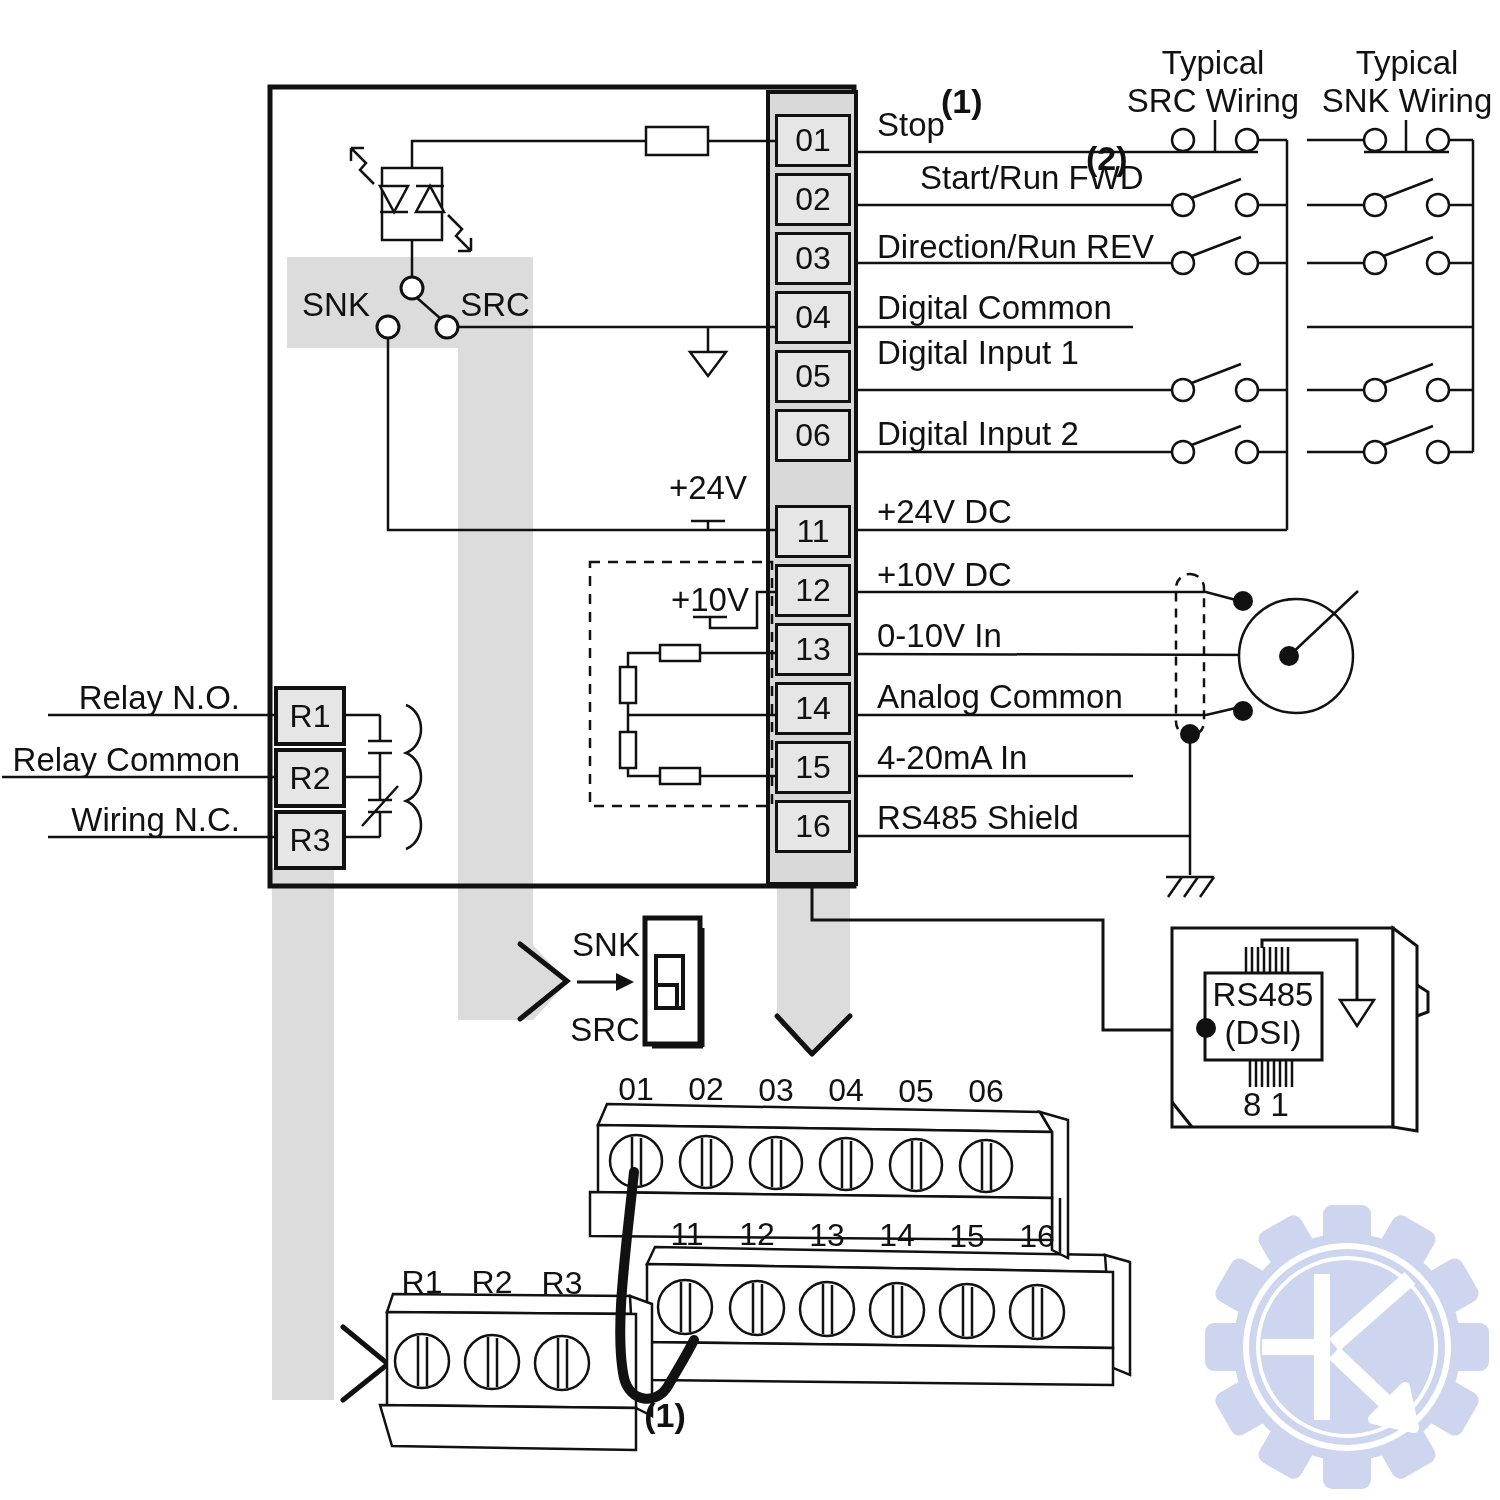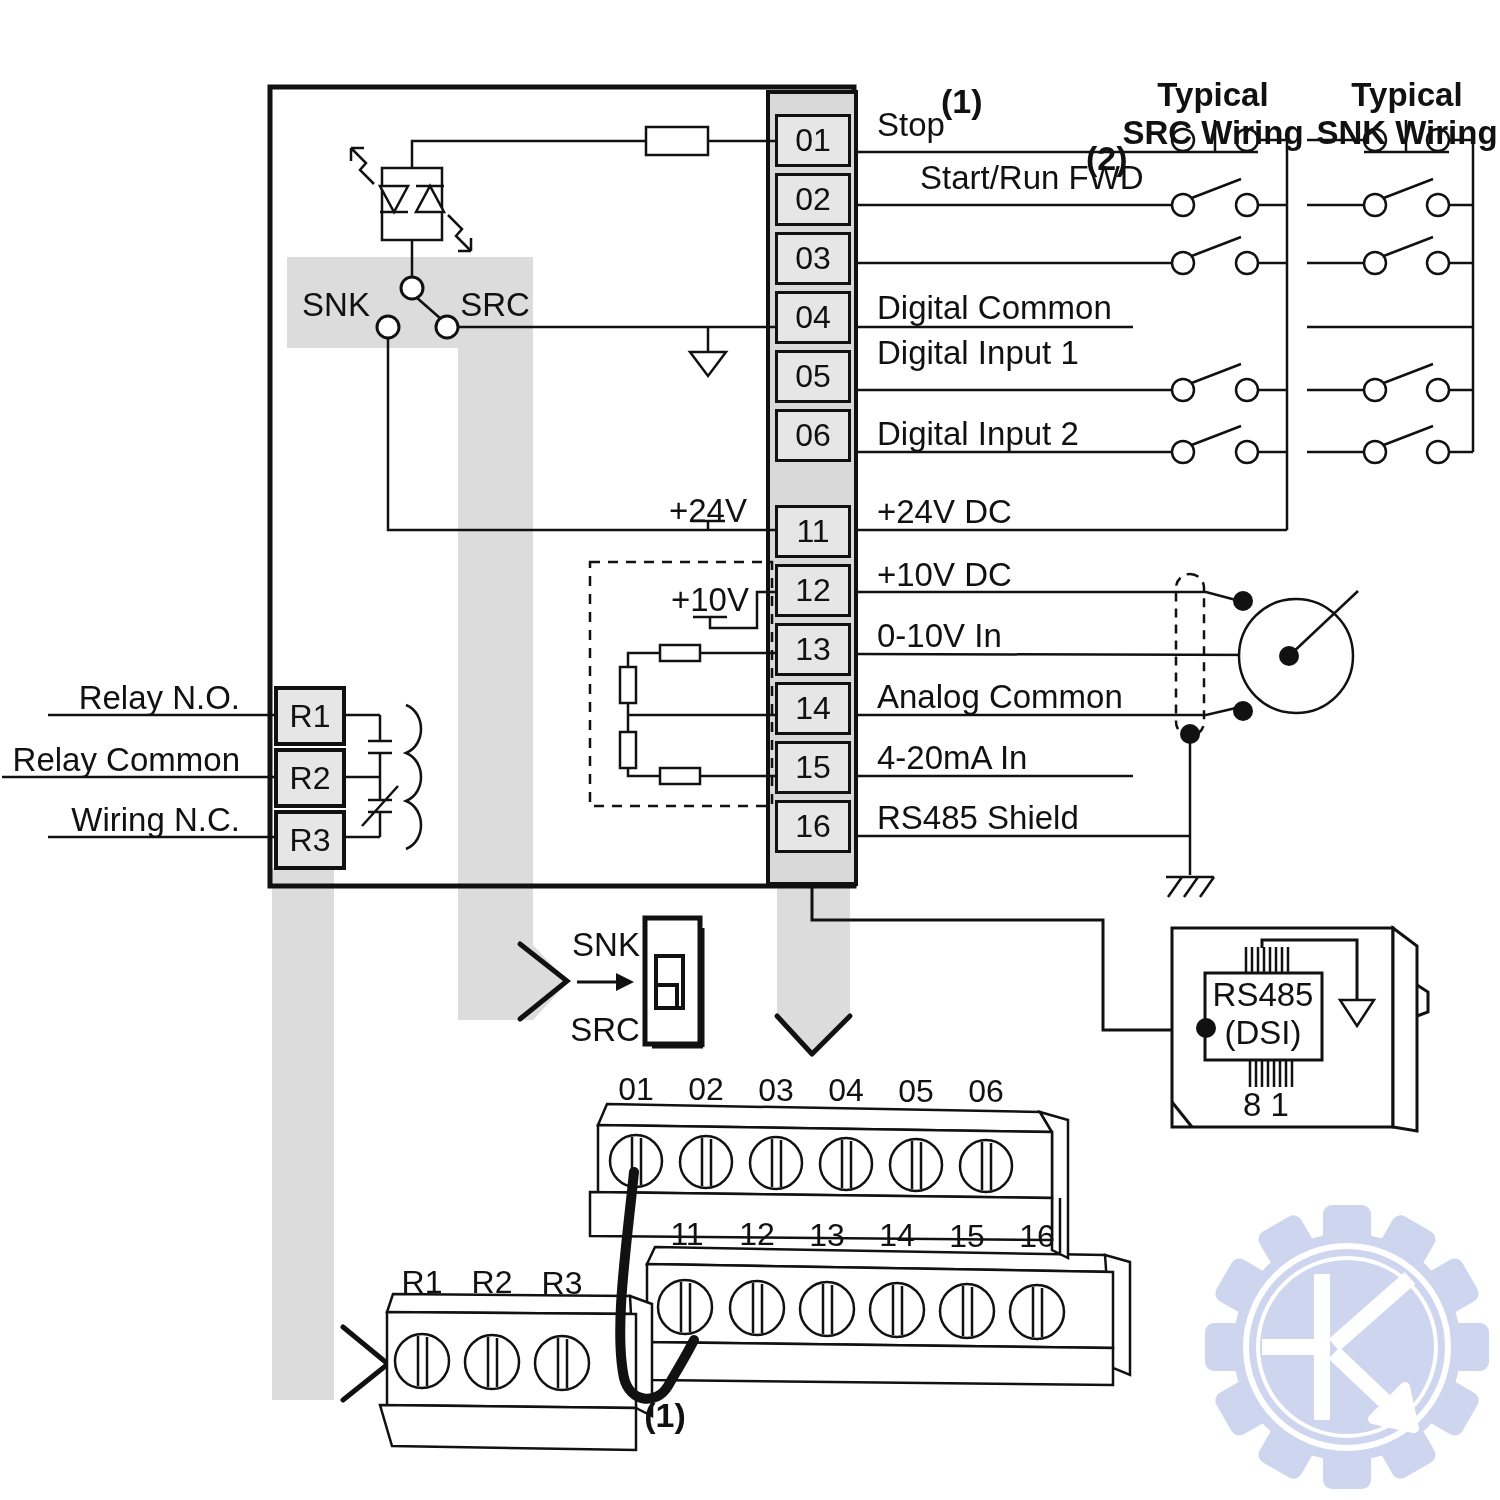--- a/index.html
+++ b/index.html
@@ -1,20 +1,20 @@
 <!DOCTYPE html>
 <html><head>
 <meta charset="utf-8">
 <style>
   html,body{margin:0;padding:0;background:#fff;}
   #canvas{position:relative;width:1500px;height:1500px;background:#fff;overflow:hidden;
           font-family:"Liberation Sans",sans-serif;color:#111;}
   #art{position:absolute;left:0;top:0;z-index:1;}
   .txt{position:absolute;z-index:3;font-size:33px;line-height:1.05;white-space:nowrap;}
-  .b{font-weight:bold;margin-top:32px;}
+  .b{font-weight:normal;}
   .ctr{transform:translateX(-50%);}
   .rt{text-align:center;}
   .cell{position:absolute;z-index:2;left:775px;width:70px;height:47px;background:#e6e6e6;
         border:3px solid #111;display:flex;align-items:center;justify-content:center;
         font-size:32px;}
   .rcell{position:absolute;z-index:2;left:274px;width:64px;height:52px;background:#e6e6e6;
         border:4px solid #111;display:flex;align-items:center;justify-content:center;
         font-size:32px;}
   .num{font-size:32px;}
   .note{font-size:34px;font-weight:bold;}
@@ -318,20 +318,21 @@
       <span>R2</span>
     </div>
   <div class="rcell" style="top:810px">
       <span>R3</span>
     </div>
 
   <span class="txt" style="left:877px;top:108px">Stop</span>
   <span class="txt note" style="left:941px;top:84px">(1)</span>
   <span class="txt" style="left:920px;top:161px">Start/Run FWD</span>
   <span class="txt note" style="left:1086px;top:141px">(2)</span>
+  <span class="txt" style="left:877px;top:230px">Direction/Run REV</span>
   <span class="txt" style="left:877px;top:291px">Digital Common</span>
   <span class="txt" style="left:877px;top:336px">Digital Input 1</span>
   <span class="txt" style="left:877px;top:417px">Digital Input 2</span>
   <span class="txt" style="left:877px;top:495px">+24V DC</span>
   <span class="txt" style="left:877px;top:558px">+10V DC</span>
   <span class="txt" style="left:877px;top:619px">0-10V In</span>
   <span class="txt" style="left:877px;top:680px">Analog Common</span>
   <span class="txt" style="left:877px;top:741px">4-20mA In</span>
   <span class="txt" style="left:877px;top:801px">RS485 Shield</span>
 
@@ -339,21 +340,21 @@
   <span class="txt rt" style="right:1260px;top:743px">Relay Common</span>
   <span class="txt rt" style="right:1260px;top:803px">Wiring N.C.</span>
 
   <span class="txt b ctr" style="left:1213px;top:46px">Typical</span>
   <span class="txt b ctr" style="left:1213px;top:84px">SRC Wiring</span>
   <span class="txt b ctr" style="left:1407px;top:46px">Typical</span>
   <span class="txt b ctr" style="left:1407px;top:84px">SNK Wiring</span>
 
   <span class="txt ctr" style="left:336px;top:288px">SNK</span>
   <span class="txt ctr" style="left:495px;top:288px">SRC</span>
-  <span class="txt ctr" style="left:708px;top:494px">+24V</span>
+  <span class="txt ctr" style="left:708px;top:471px">+24V</span>
   <span class="txt ctr" style="left:710px;top:583px">+10V</span>
 
   <span class="txt ctr" style="left:606px;top:928px">SNK</span>
   <span class="txt ctr" style="left:605px;top:1013px">SRC</span>
 
   <span class="txt ctr" style="left:1263px;top:978px">RS485</span>
   <span class="txt ctr" style="left:1263px;top:1016px">(DSI)</span>
   <span class="txt ctr" style="left:1266px;top:1088px">8 1</span>
 
   <span class="txt num ctr" style="left:636px;top:1073px">01</span>

